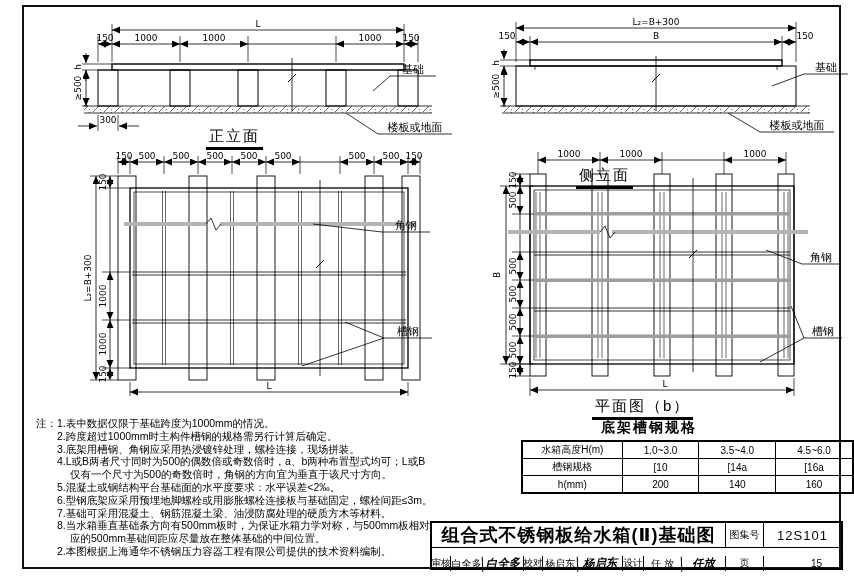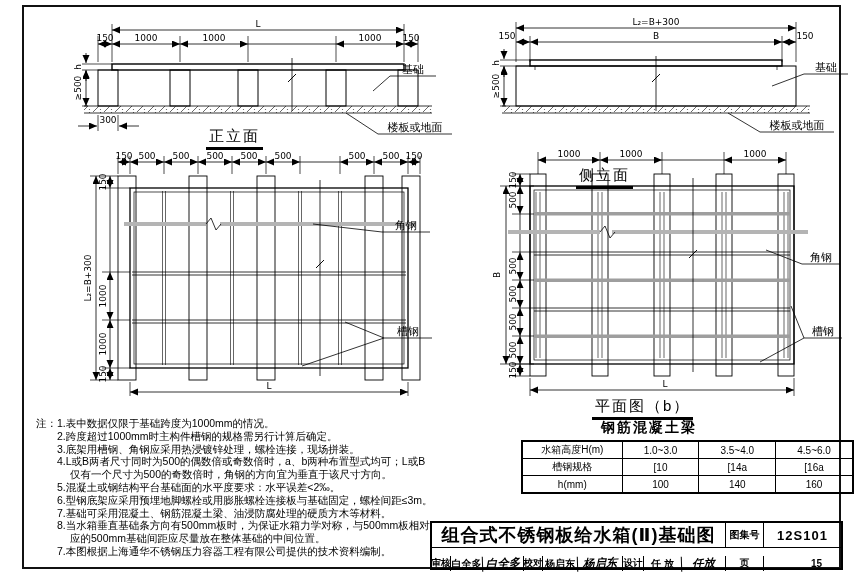--- a/index.html
+++ b/index.html
@@ -25,21 +25,21 @@
   .spec{position:absolute;left:521px;top:440px;border-collapse:collapse;}
   .spec td{border:1px solid #000;font-size:10px;text-align:center;height:16px;padding:0 14px;}
   .spec{border:2px solid #000;}
   .spec td.c0{width:86px;}
   .spec td.c1,.spec td.c2,.spec td.c3{width:53px;text-align:center;}
   .tb{position:absolute;left:430px;top:521px;width:413px;height:49px;
       border:2px solid #000;box-sizing:border-box;display:flex;flex-direction:column;}
   .tb-r1{display:flex;height:28px;border-bottom:1.5px solid #000;}
   .tb-r2{display:flex;flex:1;margin-top:8px;}
   .tb-c{display:flex;align-items:center;justify-content:center;box-sizing:border-box;
-        border-left:1.5px solid #000;white-space:nowrap;overflow:hidden;font-weight:bold;}
+        border-left:1.5px solid #000;white-space:nowrap;overflow:hidden;}
   .tb-c:first-child{border-left:none;}
   .tb-title{width:293px;font-weight:bold;font-size:18px;letter-spacing:1px;}
   .tb-alab{width:38px;font-size:10px;}
   .tb-aval{width:78px;font-size:13px;letter-spacing:1px;}
   .r2lab{font-size:9.5px;}
   .r2nm{font-size:10px;}
   .sig{font-size:11.5px;font-style:italic;font-weight:bold;transform:rotate(-2deg);}
 </style>
 </head>
 <body>
@@ -294,42 +294,42 @@
     <span class="nlab">注：</span>
     <div class="nitems">
       <div class="ni">1.表中数据仅限于基础跨度为1000mm的情况。</div>
       <div class="ni">2.跨度超过1000mm时主构件槽钢的规格需另行计算后确定。</div>
       <div class="ni">3.底架用槽钢、角钢应采用热浸镀锌处理，螺栓连接，现场拼装。</div>
       <div class="ni">4.L或B两者尺寸同时为500的偶数倍或奇数倍时，a、b两种布置型式均可；L或B仅有一个尺寸为500的奇数倍时，角钢的方向宜为垂直于该尺寸方向。</div>
       <div class="ni">5.混凝土或钢结构平台基础面的水平度要求：水平误差&lt;2‰。</div>
       <div class="ni">6.型钢底架应采用预埋地脚螺栓或用膨胀螺栓连接板与基础固定，螺栓间距≤3m。</div>
       <div class="ni">7.基础可采用混凝土、钢筋混凝土梁、油浸防腐处理的硬质方木等材料。</div>
       <div class="ni">8.当水箱垂直基础条方向有500mm板时，为保证水箱力学对称，与500mm板相对应的500mm基础间距应尽量放在整体基础的中间位置。</div>
-      <div class="ni">7.本图根据上海通华不锈钢压力容器工程有限公司提供的技术资料编制。</div>
+      <div class="ni">2.本图根据上海通华不锈钢压力容器工程有限公司提供的技术资料编制。</div>
     </div>
   </div>
 
-  <div class="tbl-title">钢筋混凝土梁</div>
+  <div class="tbl-title">底架槽钢规格</div>
   <table class="spec">
     <tbody>
         <tr>
       <td class="c0">水箱高度H(m)</td>
       <td class="c1">1.0~3.0</td>
       <td class="c2">3.5~4.0</td>
       <td class="c3">4.5~6.0</td>
     </tr>
     <tr>
       <td class="c0">槽钢规格</td>
       <td class="c1">[10</td>
       <td class="c2">[14a</td>
       <td class="c3">[16a</td>
     </tr>
     <tr>
       <td class="c0">h(mm)</td>
-      <td class="c1">100</td>
+      <td class="c1">200</td>
       <td class="c2">140</td>
       <td class="c3">160</td>
     </tr>
   </tbody>
     </table>
 
   <div class="tb">
     <div class="tb-r1">
       <div class="tb-c tb-title">组合式不锈钢板给水箱(Ⅱ)基础图</div>
       <div class="tb-c tb-alab">图集号</div>

